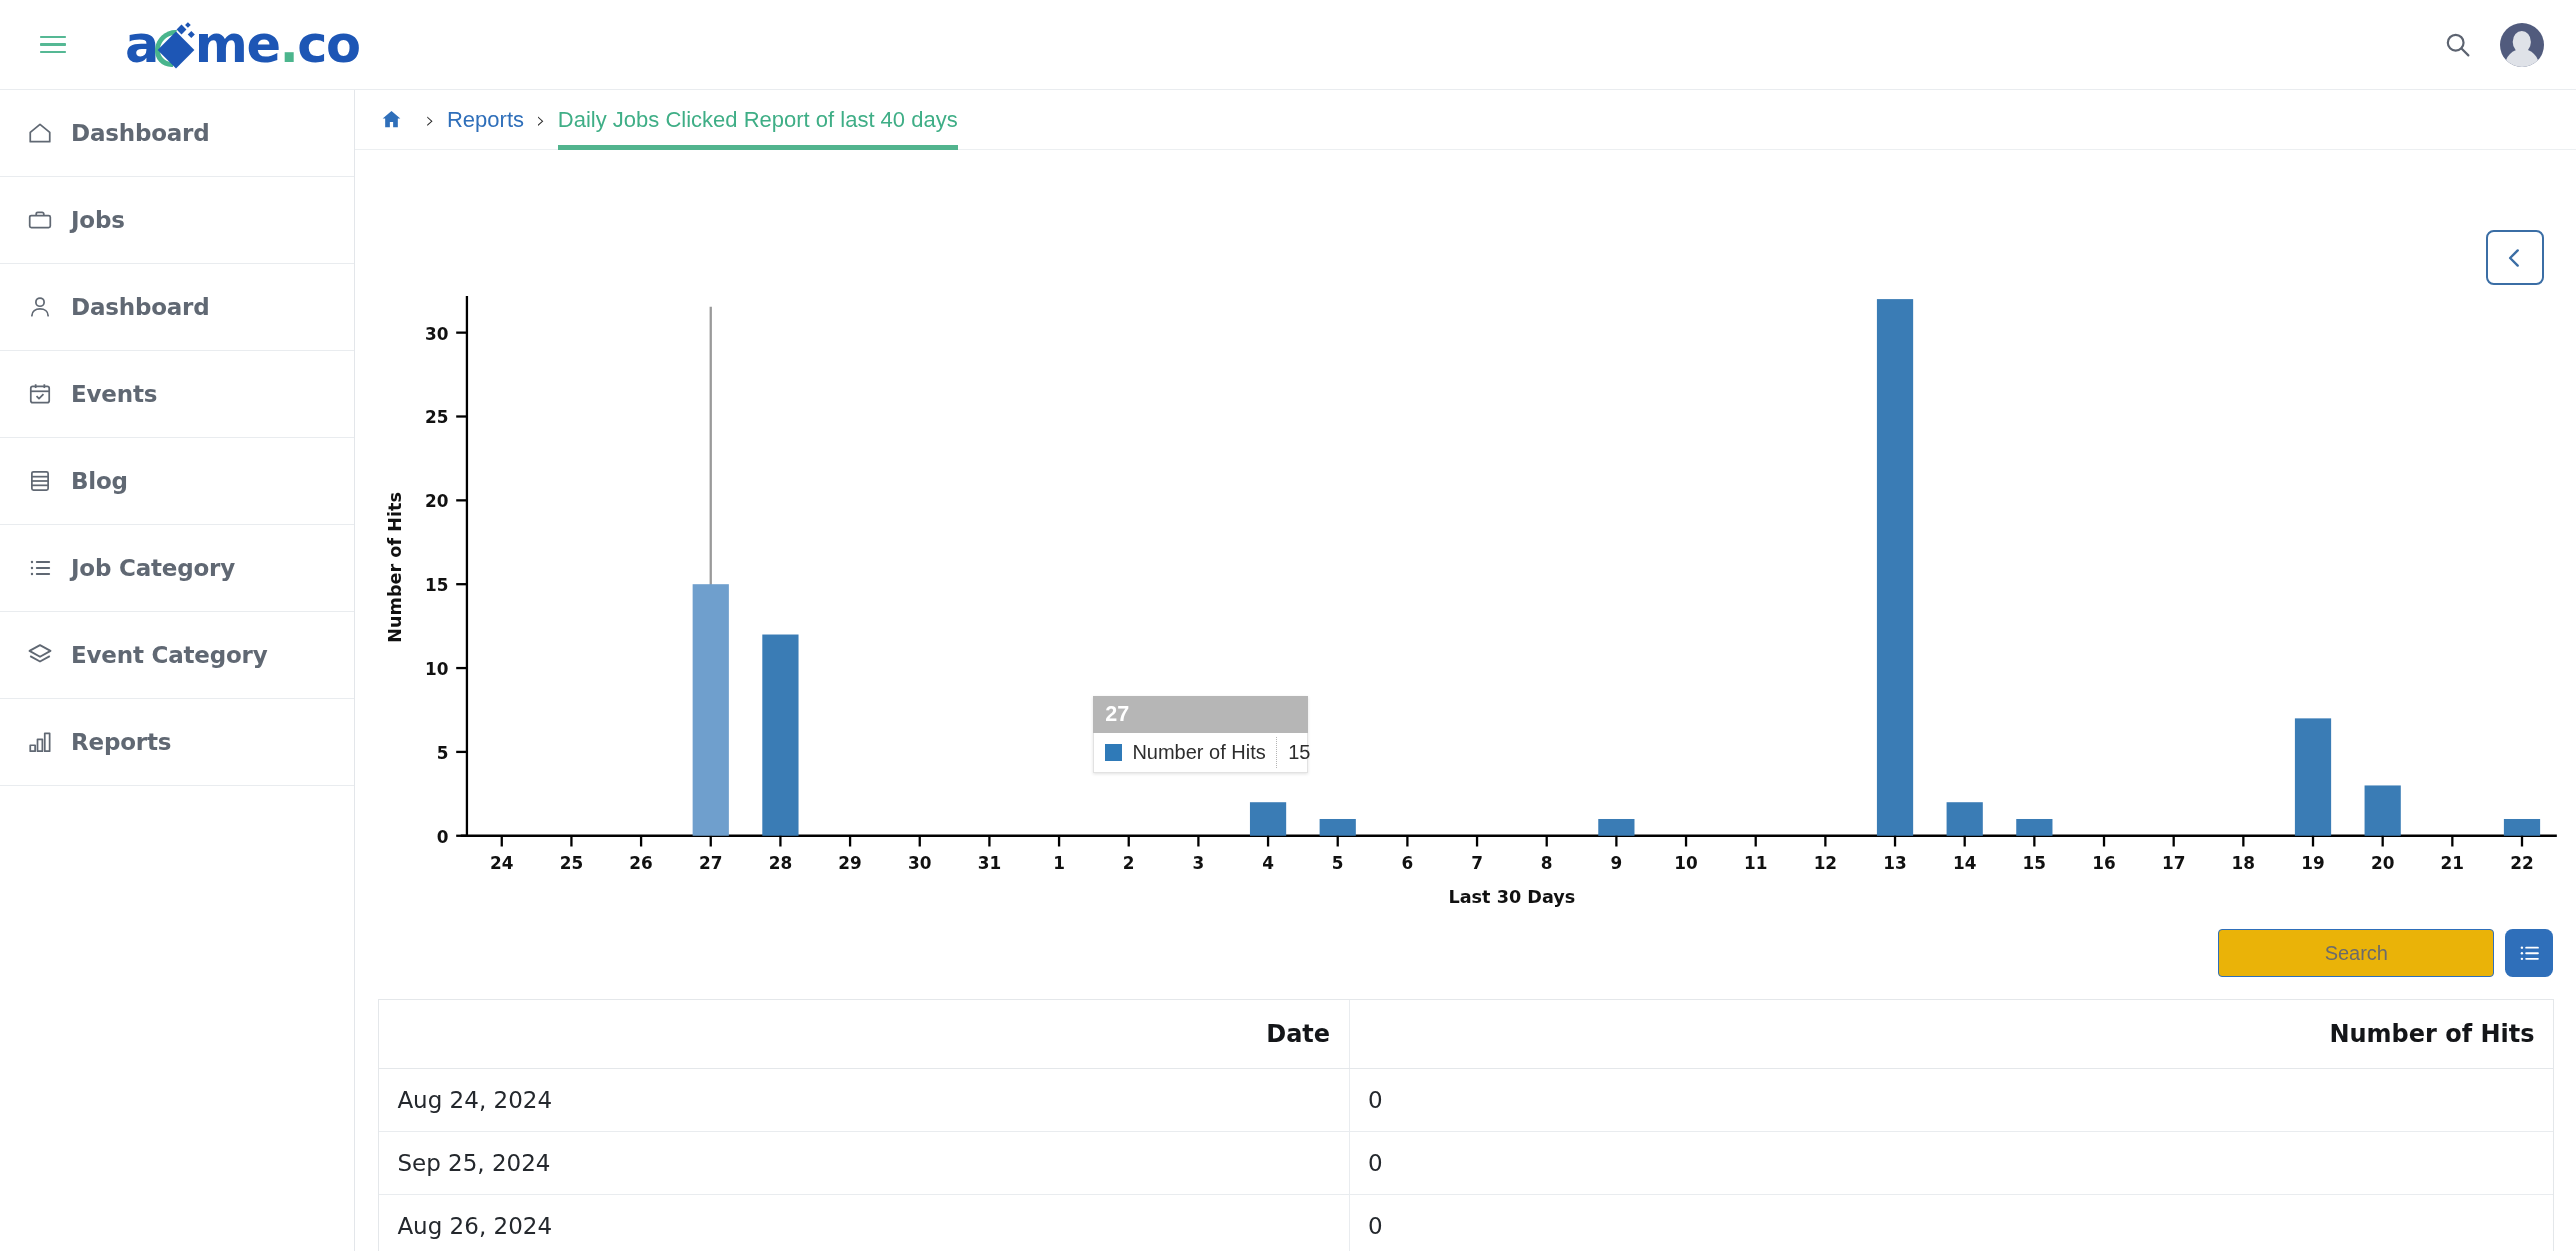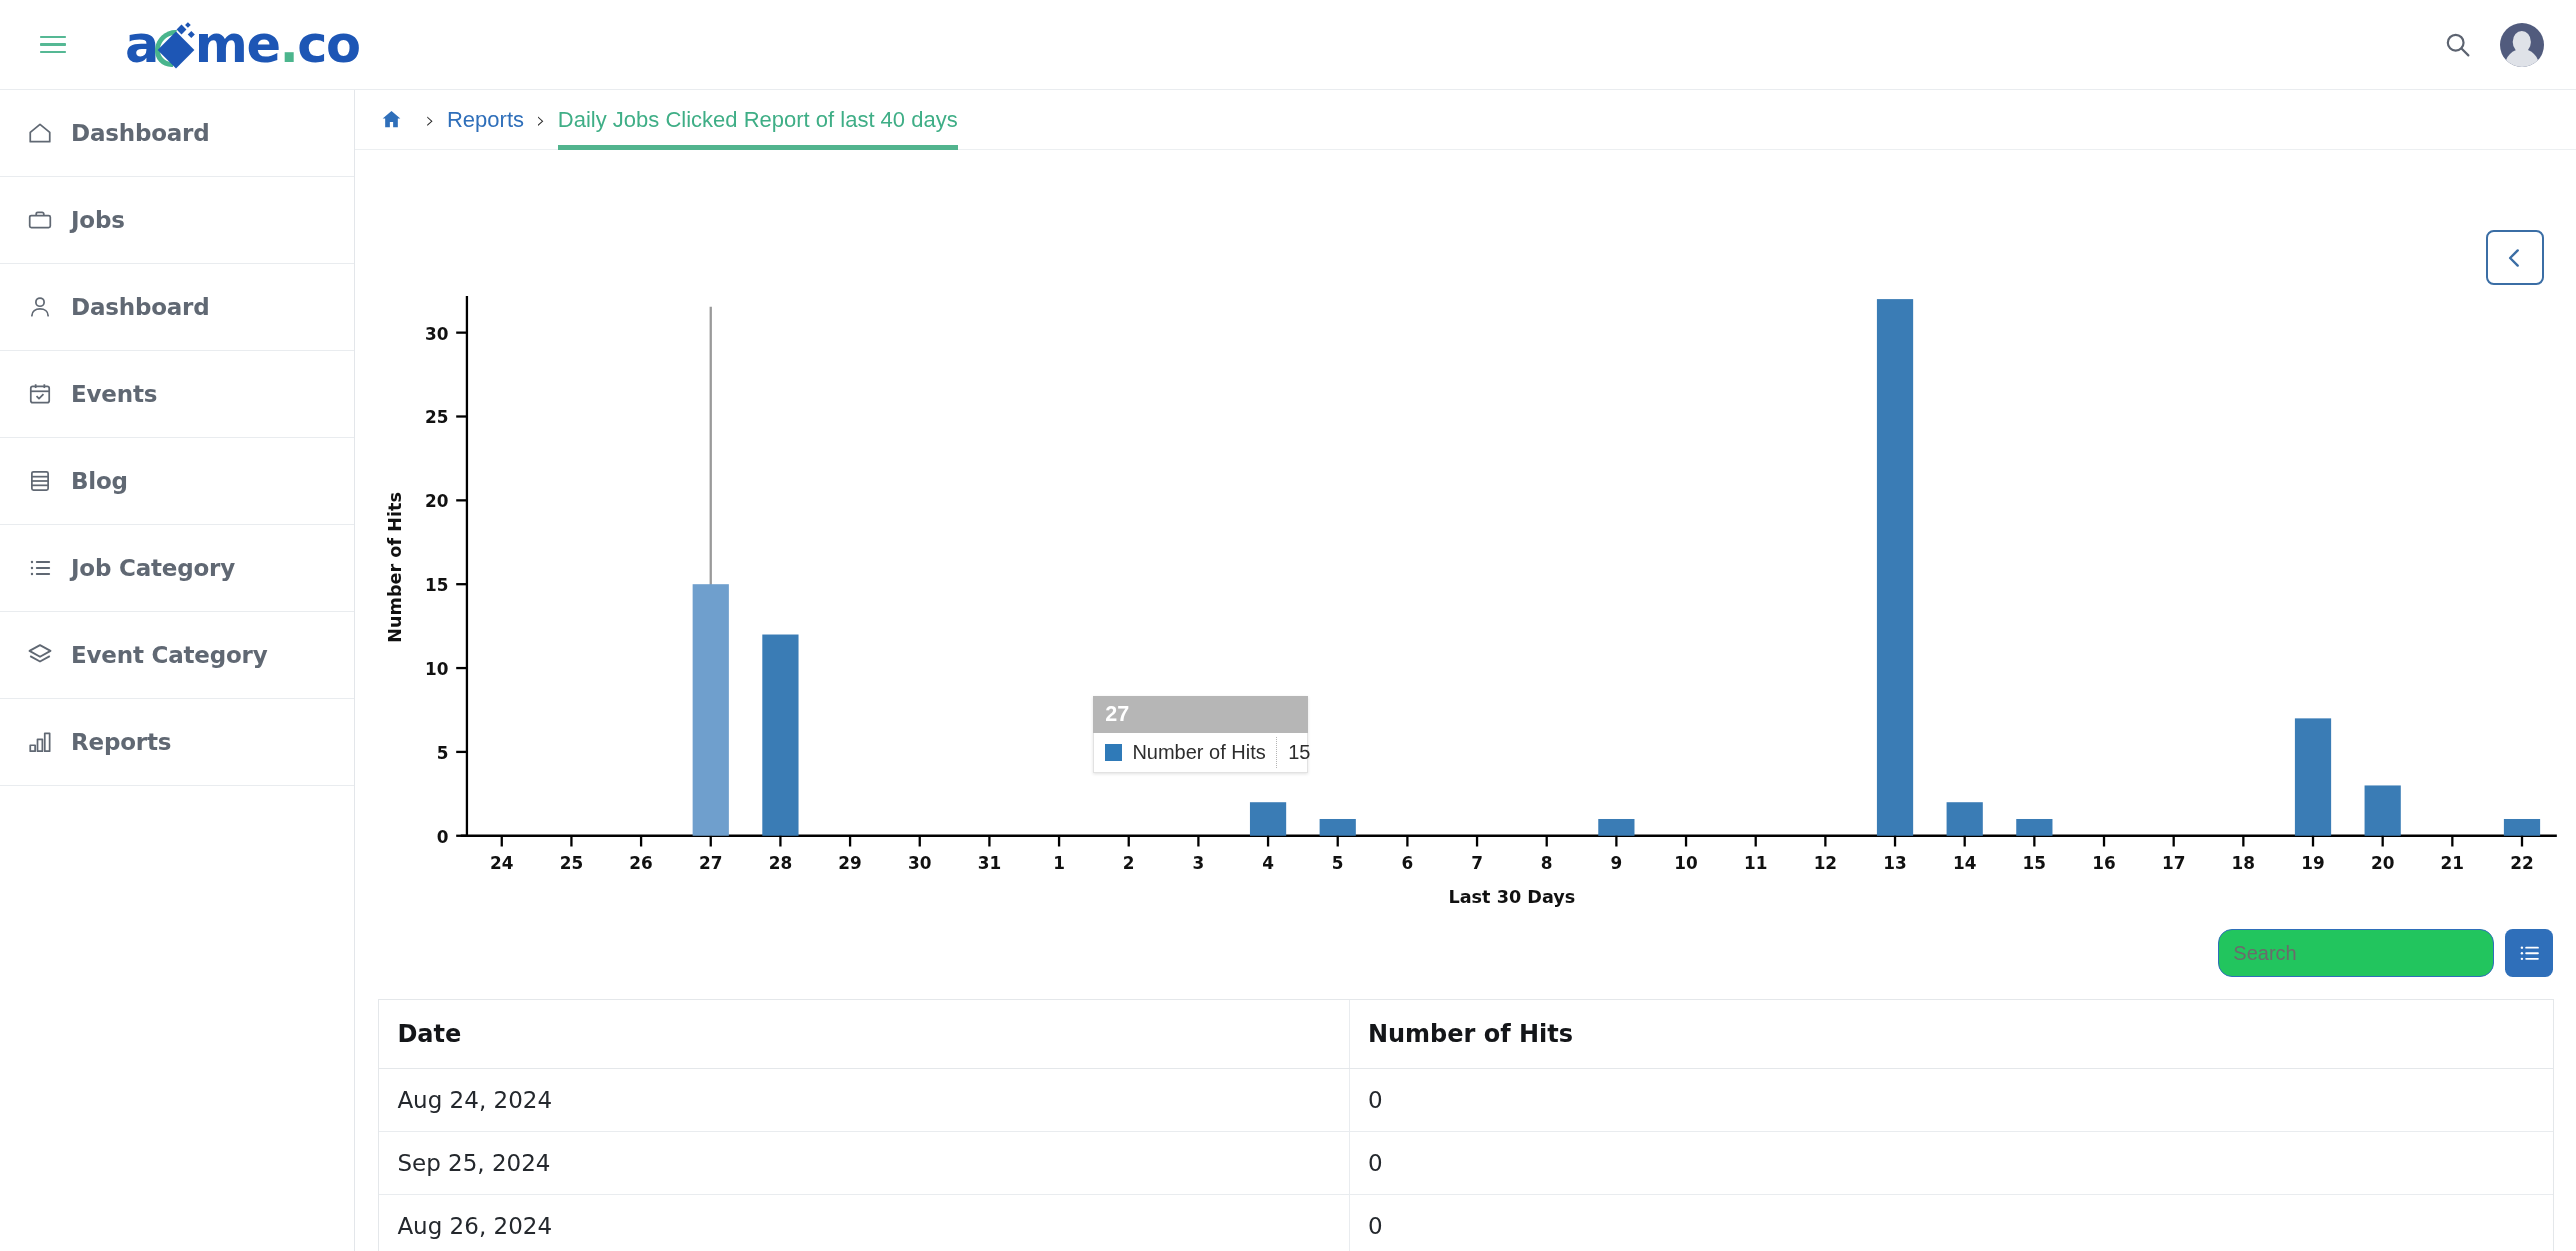--- a/index.html
+++ b/index.html
@@ -177,42 +177,42 @@
   .tt-divider { width: 0.8px; height: 31px; border-left: 1.5px dotted #b5b5b5; margin: 0 10.7px; }
   .tt-value { min-width: 23px; text-align: left; }
 
   
   .search-row {
     position: absolute; right: 23px; top: 779px;
     display: flex; align-items: center; gap: 10.7px;
   }
   .search-input {
     width: 276px; height: 48px;
-    border: 1.5px solid #2f6fba; border-radius: 14px;
+    border: 1.5px solid #2f6fba; border-radius: 4px;
     font-size: 20px; padding: 0 14px; color: #2d2d2d;
     font-family: "Liberation Sans", sans-serif;
-    outline: none; background: #22c55e;
+    outline: none; background: #eab308; text-align: center;
   }
   .search-input::placeholder { color: #6b6b6b; }
   .list-btn {
     width: 48px; height: 48px; border-radius: 7.7px;
     background: #2f6fba; border: none; cursor: pointer;
     display: flex; align-items: center; justify-content: center;
   }
 
   
   .table-wrap {
     position: absolute; left: 23px; top: 849px;
     width: 2176px;
     border: 1.5px solid #e4e7ea;
     background: #ffffff;
   }
   table { width: 100%; border-collapse: collapse; }
   th {
-    text-align: left; font-size: 24px; font-weight: 700; color: #141619;
+    text-align: right; font-size: 24px; font-weight: 700; color: #141619;
     padding: 20px 18.4px; border-bottom: 1.5px solid #e4e7ea;
     font-family: "DejaVu Sans", sans-serif;
     height: 66px;
   }
   td {
     text-align: left; font-size: 23px; color: #24282d;
     padding: 17px 18.4px; border-bottom: 1.5px solid #e9ecef;
     font-family: "DejaVu Sans", sans-serif;
     height: 63px;
   }

